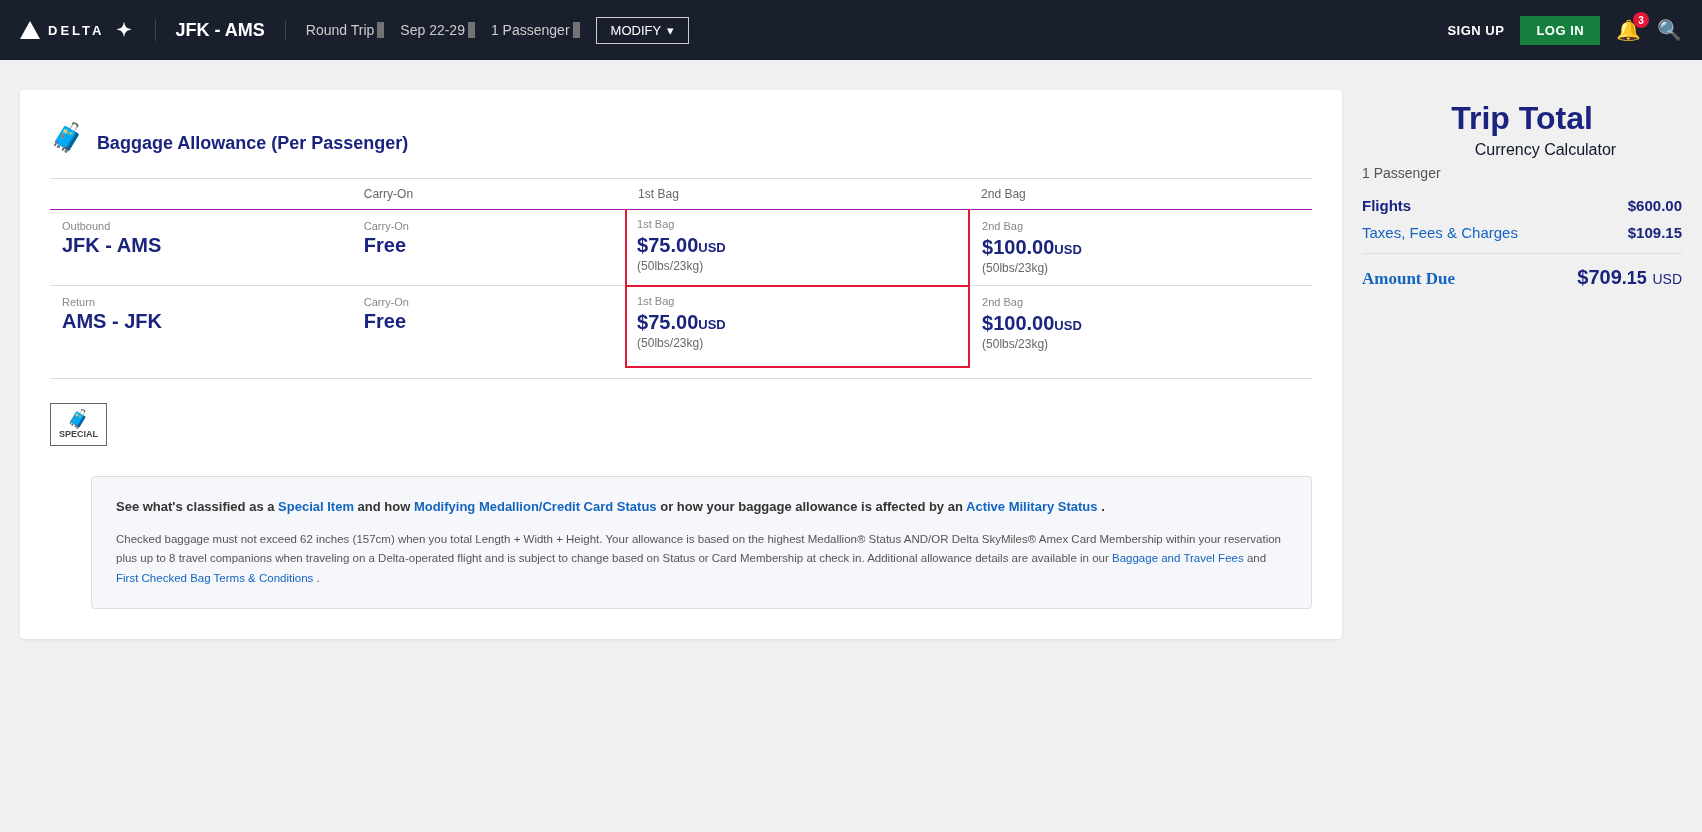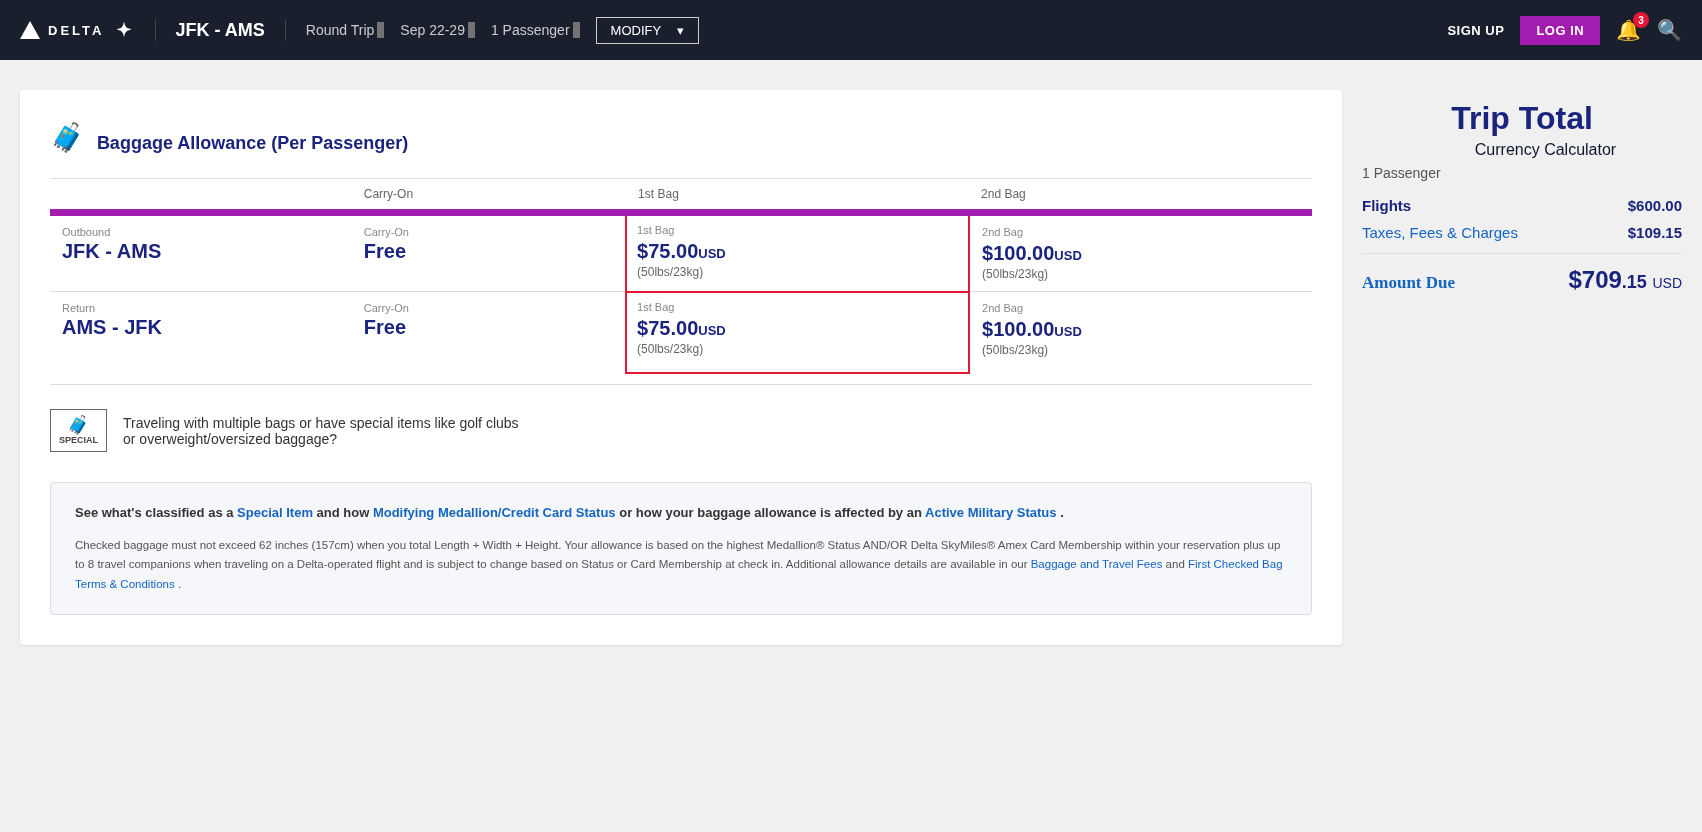--- a/index.html
+++ b/index.html
@@ -51,33 +51,33 @@
     }
     .header-modify-btn {
       border: 1px solid #ccc;
       background: transparent;
       color: white;
       padding: 5px 14px;
       font-size: 13px;
       cursor: pointer;
       display: flex;
       align-items: center;
-      gap: 16px;
+      gap: 6px;
     }
     .header-spacer { flex: 1; }
     .header-signup {
       font-size: 13px;
       font-weight: bold;
       color: white;
       cursor: pointer;
       margin-right: 16px;
       letter-spacing: 0.5px;
     }
     .header-login-btn {
-      background: #a21caf;
+      background: #15803d;
       color: white;
       border: none;
       padding: 7px 16px;
       font-size: 13px;
       font-weight: bold;
       cursor: pointer;
       letter-spacing: 0.5px;
     }
     .header-bell {
       position: relative;
@@ -157,21 +157,21 @@
       color: #666;
       font-weight: normal;
       padding: 8px 12px;
       border-top: 1px solid #ddd;
     }
     .baggage-table tbody tr td {
       padding: 10px 12px;
       vertical-align: top;
     }
     .baggage-table tbody tr:first-child td {
-      border-top: 7px solid #a21caf;
+      border-top: 1px solid #a21caf;
     }
     .baggage-table tbody tr:last-child td {
       border-top: 1px solid #ddd;
       padding-bottom: 16px;
     }
     .route-label {
       font-size: 11px;
       color: #888;
       display: block;
       margin-bottom: 2px;
@@ -266,20 +266,21 @@
       white-space: nowrap;
     }
 
     
     .info-box {
       background: #f5f7fa;
       border: 1px solid #ddd;
       border-radius: 4px;
       margin-top: 30px;
       padding: 20px 24px;
+      margin-left: 41px;
     }
     .info-box-title {
       font-size: 13px;
       color: #333;
       line-height: 1.6;
       margin-bottom: 12px;
     }
     .info-box-title a, .info-link {
       color: #1565c0;
       text-decoration: none;
@@ -353,21 +354,21 @@
       font-weight: bold;
       color: #1565c0;
       font-family: Liberation Serif, serif;
     }
     .amount-due-value {
       font-size: 20px;
       font-weight: bold;
       color: #1a237e;
     }
     .amount-due-large {
-      font-size: 24px;
+      font-size: 20px;
     }
     .amount-due-small {
       font-size: 18px;
     }
     .amount-due-usd {
       font-size: 14px;
       font-weight: normal;
       color: #1a237e;
     }
   </style>
@@ -461,21 +462,20 @@
         </tr>
       </tbody>
     </table>
 
     <div class="special-section">
       <div class="special-left">
         <div class="special-icon">
           <div style="font-size:18px; margin-bottom:2px;">🧳</div>
           <div style="font-size:9px;">SPECIAL</div>
         </div>
-        <span class="special-text">Traveling with multiple bags or have special items like golf clubs or overweight/oversized baggage?</span>
       </div>
     </div>
 
     <div class="info-box">
       <div class="info-box-title">
         <strong><span>See what's classified as a </span><a class="info-link">Special Item</a><span> and how </span><a class="info-link">Modifying Medallion/Credit Card Status</a><span> or how your baggage allowance is affected by an </span><a class="info-link">Active Military Status</a><span> .</span></strong>
       </div>
       <div class="info-box-body">
         <span>Checked baggage must not exceed 62 inches (157cm) when you total Length + Width + Height. Your allowance is based on the highest Medallion® Status AND/OR Delta SkyMiles® Amex Card Membership within your reservation plus up to 8 travel companions when traveling on a Delta-operated flight and is subject to change based on Status or Card Membership at check in. Additional allowance details are available in our </span><a class="info-link">Baggage and Travel Fees</a><span> and </span><a class="info-link">First Checked Bag Terms &amp; Conditions</a><span> .</span>
       </div>

